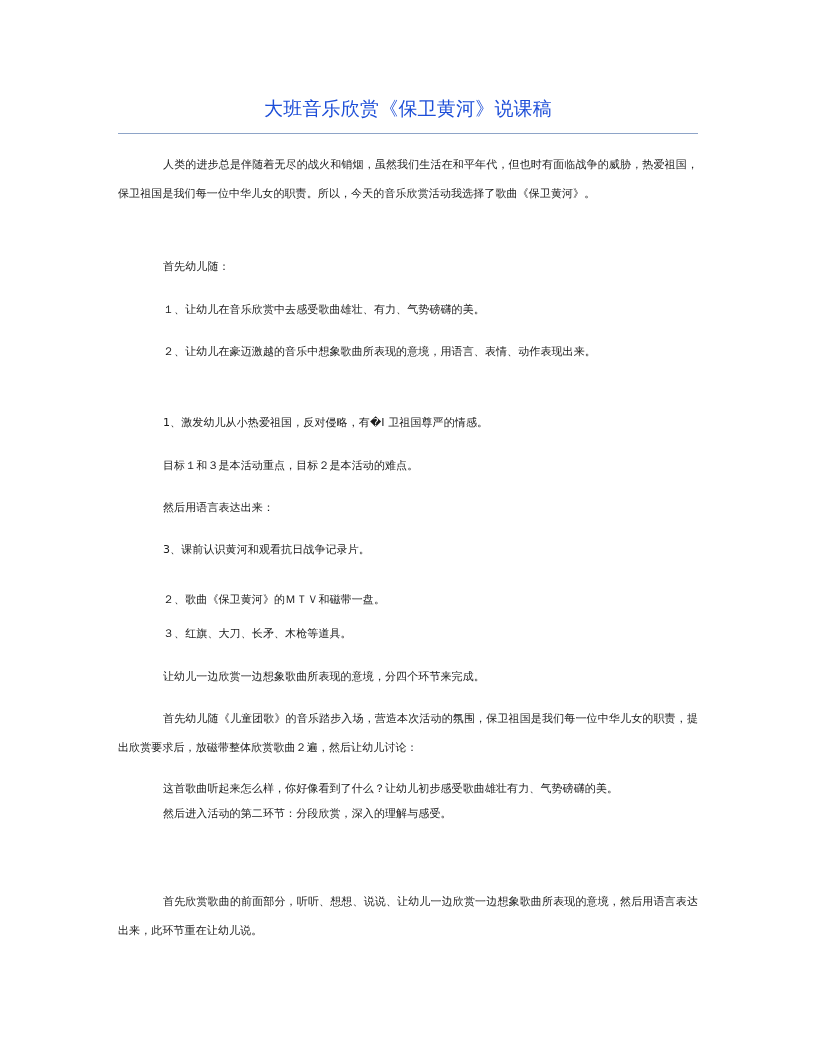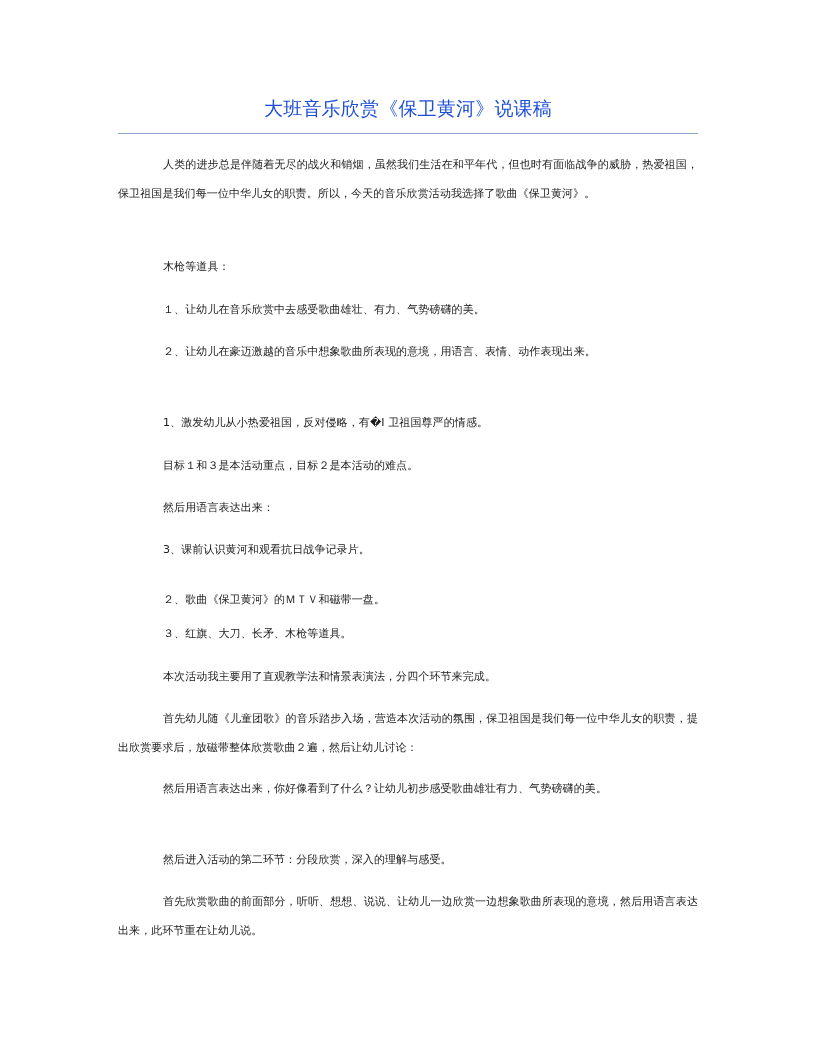--- a/index.html
+++ b/index.html
@@ -15,27 +15,27 @@
     .indent { text-indent: 45px; }
   </style>
 </head>
 <body>
 
 <div class="page">
   <div class="title">大班音乐欣赏《保卫黄河》说课稿</div>
   <div class="rule"></div>
 
   <div class="p indent" style="top:150px;">人类的进步总是伴随着无尽的战火和销烟，虽然我们生活在和平年代，但也时有面临战争的威胁，热爱祖国，保卫祖国是我们每一位中华儿女的职责。所以，今天的音乐欣赏活动我选择了歌曲《保卫黄河》。</div>
-  <div class="p indent" style="top:252px;">木枪等道具：</div>
+  <div class="p indent" style="top:252px;">首先幼儿随：</div>
   <div class="p indent" style="top:295px;">１、让幼儿在音乐欣赏中去感受歌曲雄壮、有力、气势磅礴的美。</div>
   <div class="p indent" style="top:337px;">２、让幼儿在豪迈激越的音乐中想象歌曲所表现的意境，用语言、表情、动作表现出来。</div>
   <div class="p indent" style="top:408px;">1、激发幼儿从小热爱祖国，反对侵略，有�I 卫祖国尊严的情感。</div>
   <div class="p indent" style="top:451px;">目标１和３是本活动重点，目标２是本活动的难点。</div>
   <div class="p indent" style="top:493px;">然后用语言表达出来：</div>
   <div class="p indent" style="top:535px;">3、课前认识黄河和观看抗日战争记录片。</div>
   <div class="p indent" style="top:585px;">２、歌曲《保卫黄河》的ＭＴＶ和磁带一盘。</div>
   <div class="p indent" style="top:619px;">３、红旗、大刀、长矛、木枪等道具。</div>
-  <div class="p indent" style="top:662px;">本次活动我主要用了直观教学法和情景表演法，分四个环节来完成。</div>
+  <div class="p indent" style="top:662px;">让幼儿一边欣赏一边想象歌曲所表现的意境，分四个环节来完成。</div>
   <div class="p indent" style="top:704px;">首先幼儿随《儿童团歌》的音乐踏步入场，营造本次活动的氛围，保卫祖国是我们每一位中华儿女的职责，提出欣赏要求后，放磁带整体欣赏歌曲２遍，然后让幼儿讨论：</div>
-  <div class="p indent" style="top:774px;">然后用语言表达出来，你好像看到了什么？让幼儿初步感受歌曲雄壮有力、气势磅礴的美。</div>
-  <div class="p indent" style="top:845px;">然后进入活动的第二环节：分段欣赏，深入的理解与感受。</div>
+  <div class="p indent" style="top:774px;">这首歌曲听起来怎么样，你好像看到了什么？让幼儿初步感受歌曲雄壮有力、气势磅礴的美。</div>
+  <div class="p indent" style="top:799px;">然后进入活动的第二环节：分段欣赏，深入的理解与感受。</div>
   <div class="p indent" style="top:887px;">首先欣赏歌曲的前面部分，听听、想想、说说、让幼儿一边欣赏一边想象歌曲所表现的意境，然后用语言表达出来，此环节重在让幼儿说。</div>
 </div>
 
 </body></html>

